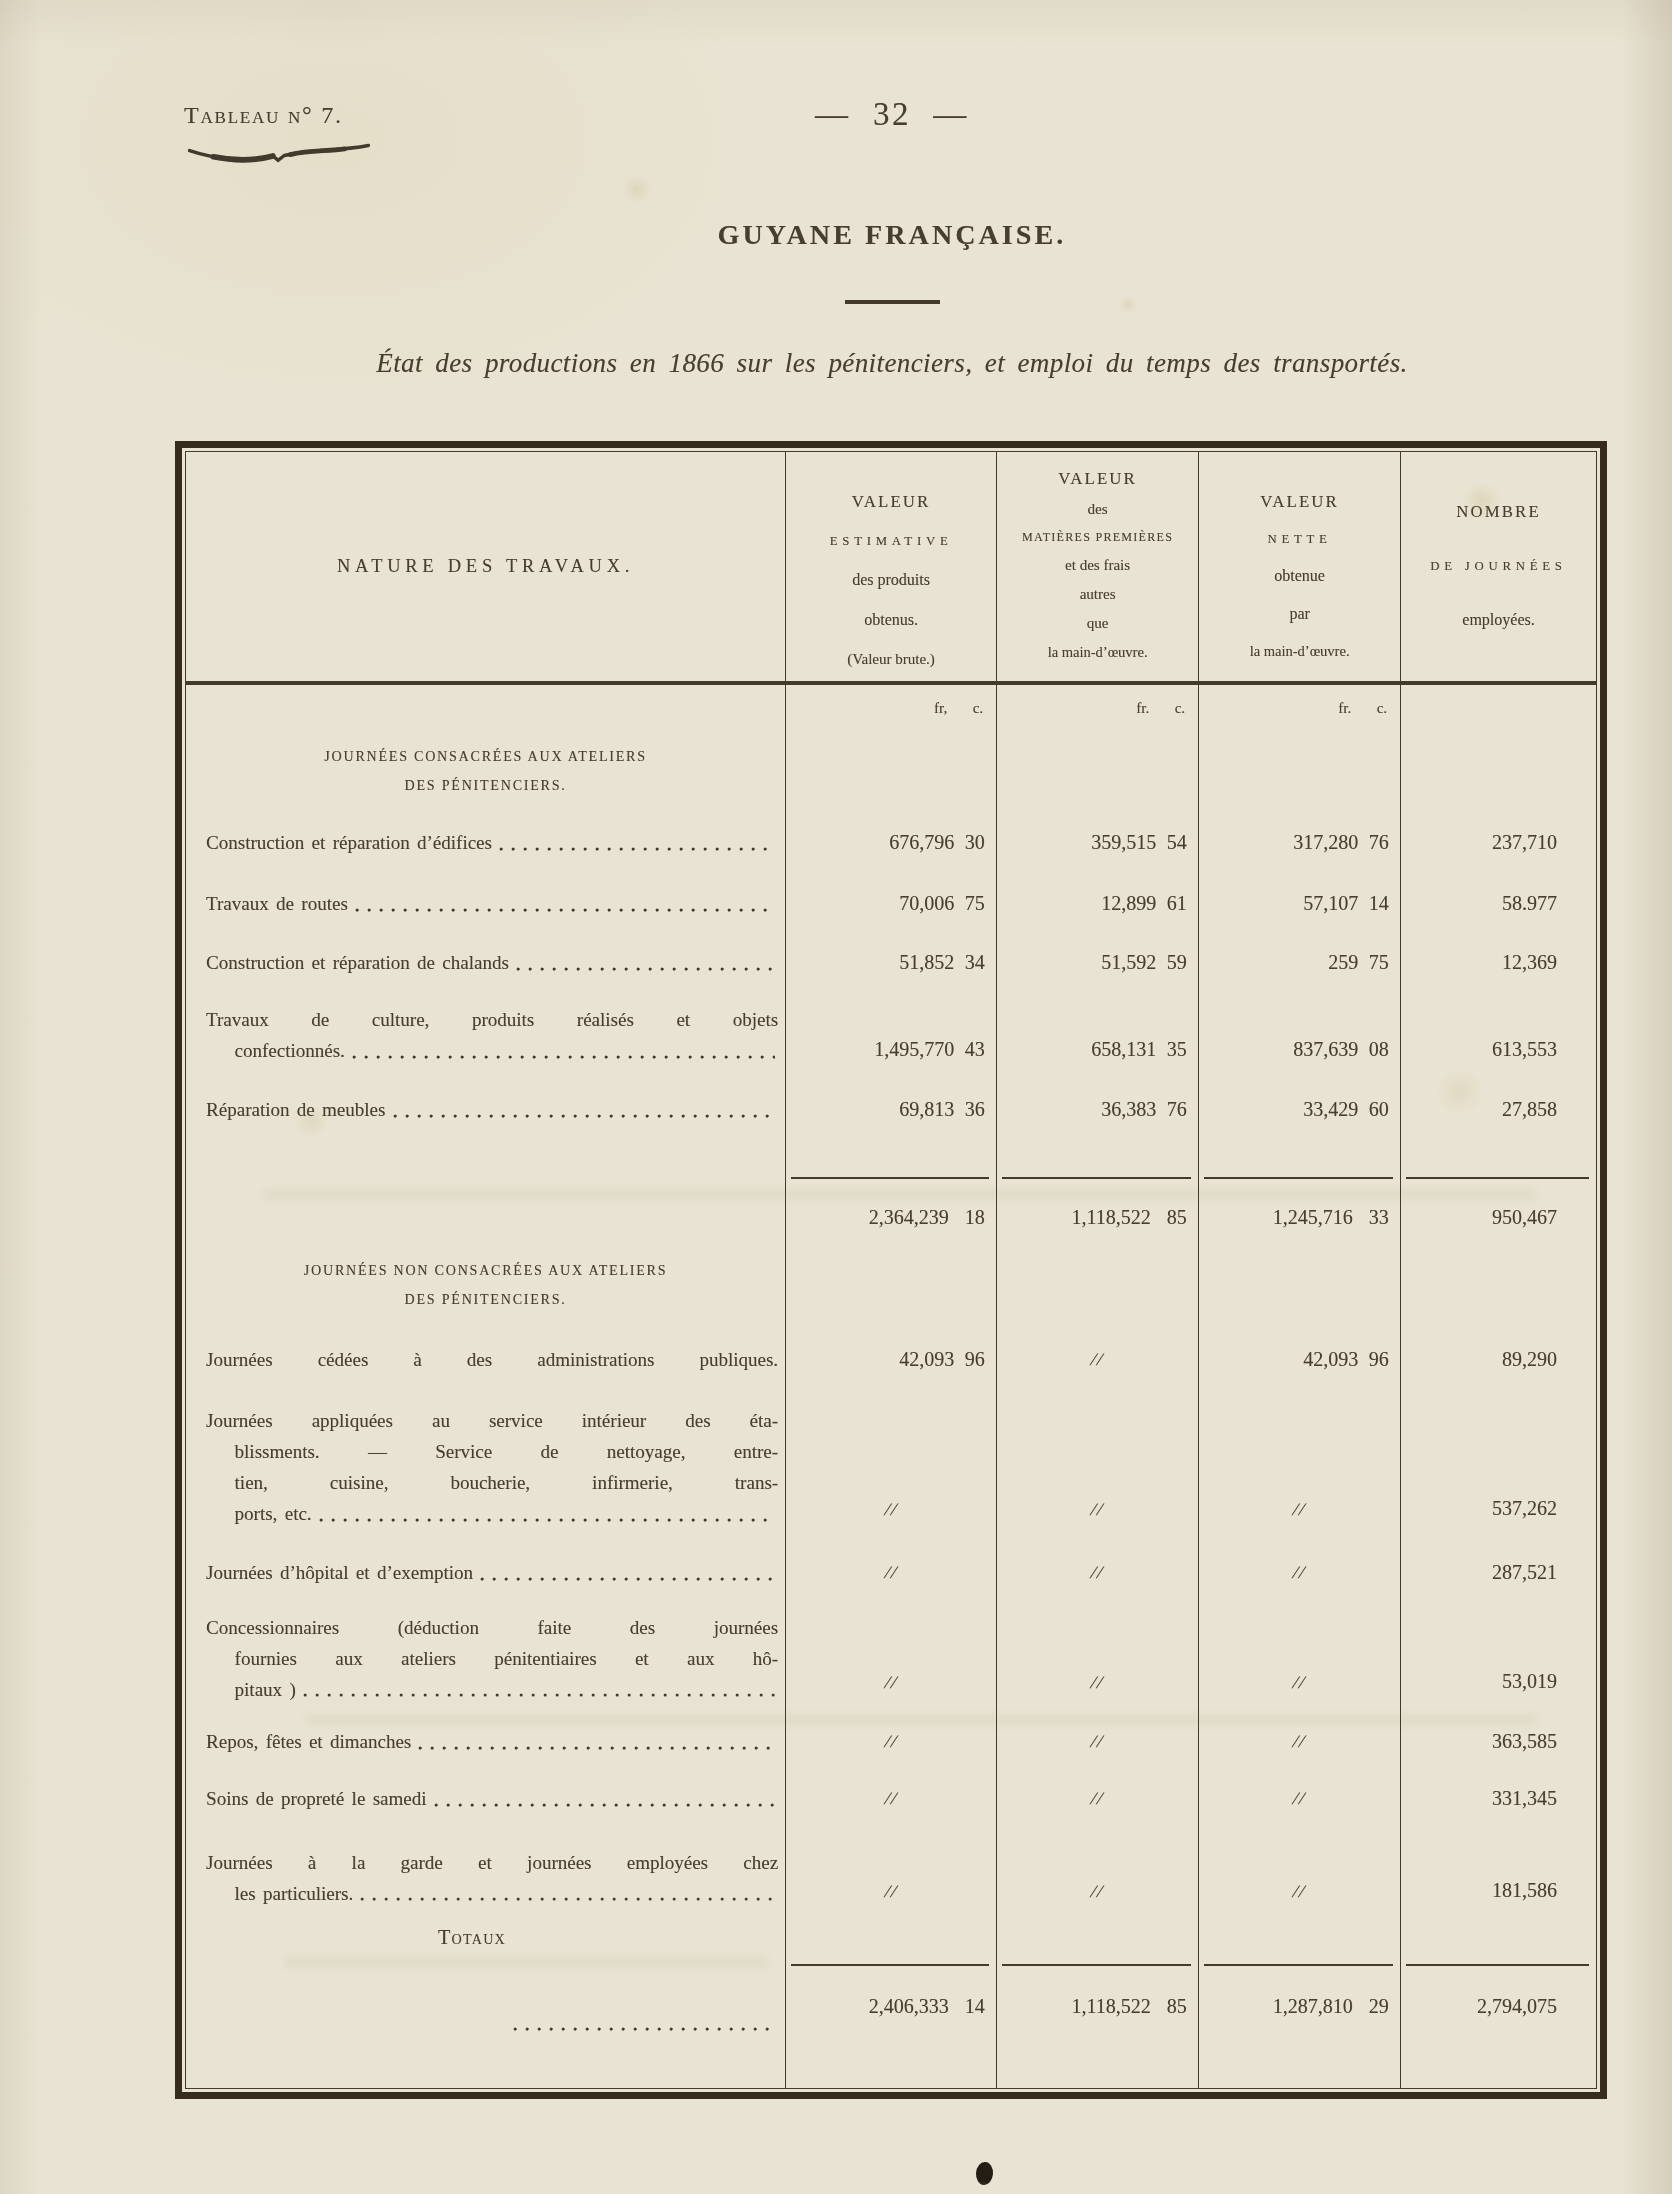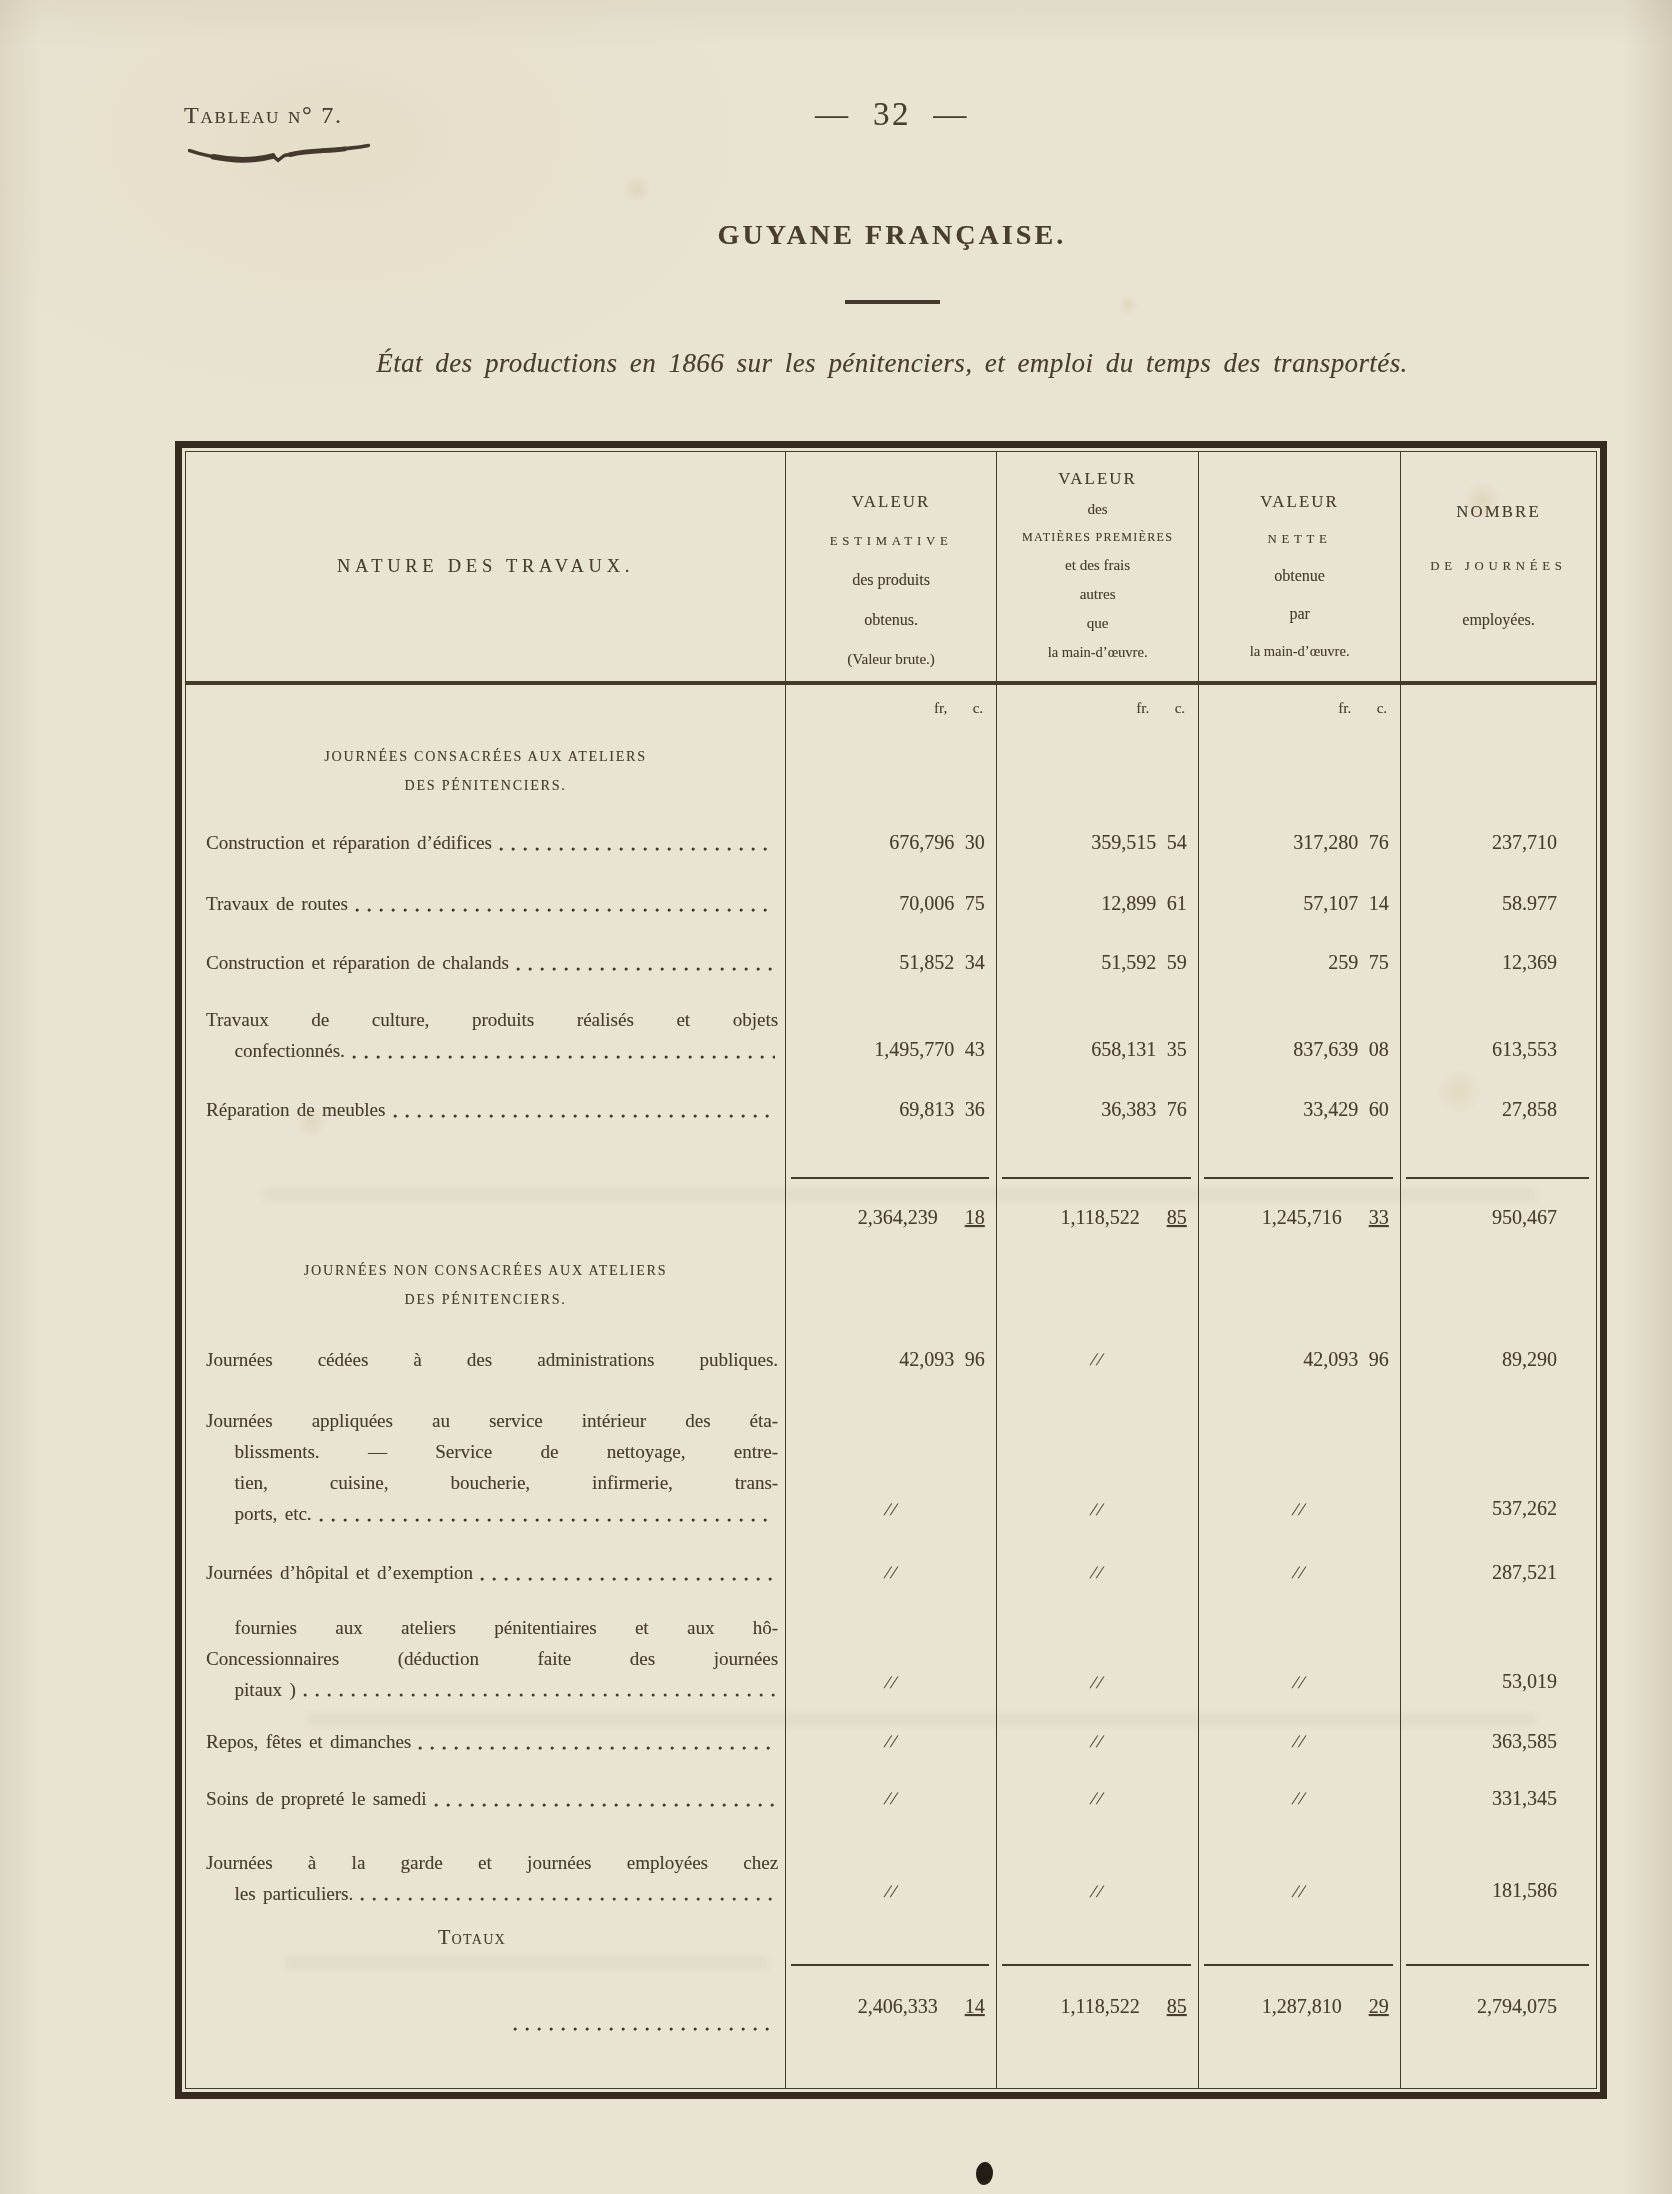--- a/index.html
+++ b/index.html
@@ -75,21 +75,21 @@
   .num{display:flex;justify-content:flex-end;align-items:center;padding-right:39px;font-size:20px;padding-left:20px;}
   .nil{display:flex;justify-content:center;align-items:center;font-size:17.6px;font-style:italic;}
   .nil span{transform:skewX(-8deg);letter-spacing:1.3px;}
   .vb{align-items:flex-end;padding-bottom:18.4px;}
   .vb2{align-items:flex-end;padding-bottom:24px;}
   .vb3{align-items:flex-end;padding-bottom:22px;}
   
   .ruled{display:flex;flex-direction:column;justify-content:center;}
   .rule{height:2.2px;background:var(--ink);margin:24.6px 7px 0 5.3px;}
   .ruled .mrow{display:flex;justify-content:flex-end;align-items:baseline;margin-top:27px;padding-right:11.4px;font-size:20px;}
-  .ruled .mrow .ct{margin-left:27px;text-decoration:underline;}
+  .ruled .mrow .ct{margin-left:16px;}
   .ruled .nrow{display:flex;justify-content:flex-end;margin-top:27px;padding-right:39px;font-size:20px;}
   .tot .rule{margin-top:20px;}
   .tot .mrow,.tot .nrow{margin-top:29px;}
   .totlab{display:flex;align-items:baseline;padding-left:252px;padding-right:2.6px;font-size:20px;}
   .totx{font-variant:small-caps;letter-spacing:1.3px;}
   .totlab .lead{margin-bottom:4.4px;}
   .ink-dot{position:absolute;left:976px;top:2162px;width:16.7px;height:23px;border-radius:50%;
     background:radial-gradient(circle at 45% 40%, #241d14 60%, #43392c);transform:rotate(4deg);}
   .smudge{position:absolute;height:11.4px;background:rgba(95,80,58,0.05);filter:blur(3.1px);pointer-events:none;}
 </style>
@@ -373,22 +373,22 @@
           <span>//</span>
         </div>
       <div class="cell bl nil">
           <span>//</span>
         </div>
       <div class="cell bl num">
           <span>287,521</span>
         </div>
 
       <div class="cell lab">
+        <div class="jline">Concessionnaires (déduction faite des journées</div>
         <div class="jline ind">fournies aux ateliers pénitentiaires et aux hô-</div>
-        <div class="jline">Concessionnaires (déduction faite des journées</div>
         <div class="line ind">
             <span>pitaux )</span>
             <span class="lead"></span>
           </div>
       </div>
       <div class="cell bl nil vb3">
           <span>//</span>
         </div>
       <div class="cell bl nil vb3">
           <span>//</span>

